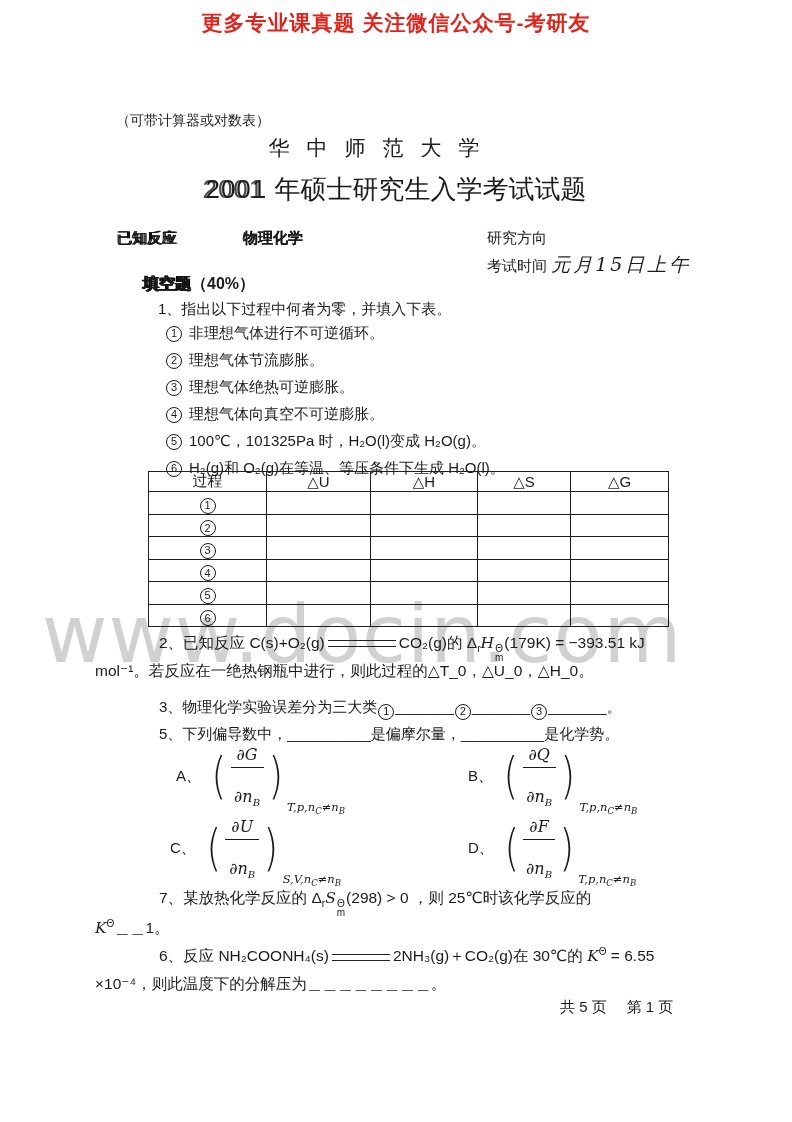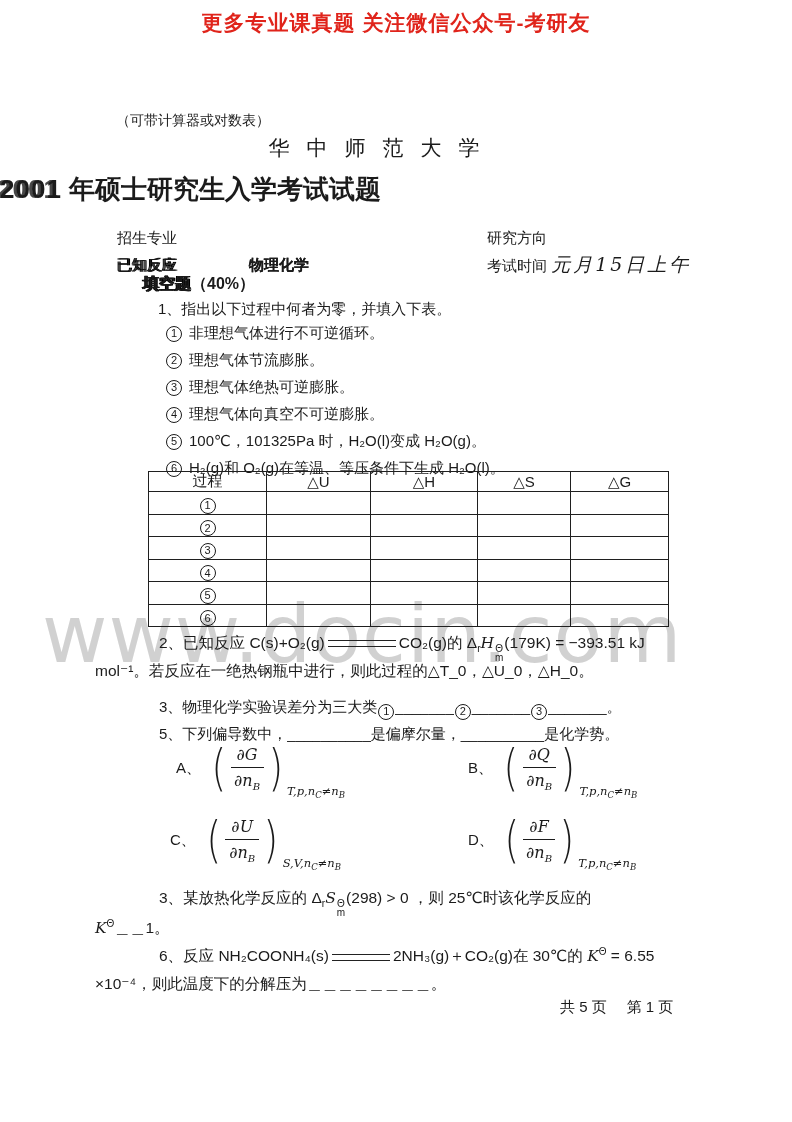--- a/index.html
+++ b/index.html
@@ -11,28 +11,28 @@
   .banner {
     position:absolute; top:9px; left:0; width:100%; text-align:center;
     font-size:21px; font-weight:bold; color:#e0241b; letter-spacing:1px;
   }
   .note { position:absolute; left:116px; top:96px; font-size:14px;margin-top:16px; }
   .university {
     position:absolute; left:0; top:134px; width:100%; text-align:center;
     font-size:21px; letter-spacing:17px; text-indent:17px; transform:translateX(-22px);
   }
   .title {
-    position:absolute; left:0; top:172px; width:100%; text-align:left;
-    font-size:26px; font-weight:bold;
+    position:absolute; left:0; top:172px; width:100%; text-align:center;
+    font-size:26px; font-weight:normal;
   }
   .year { text-shadow:-3px 0 0 rgba(25,25,25,0.8); letter-spacing:1px; }
   .meta-left  { position:absolute; left:117px; top:224px; font-size:15px; line-height:27px; }
   .meta-right { position:absolute; left:487px; top:224px; font-size:15px; line-height:27px; }
   .meta-row { white-space:nowrap; }
-  .subject { font-weight:bold; margin-left:24px; text-shadow:0 0 0.6px #000;padding-left:48px; }
+  .subject { font-weight:bold; margin-left:18px; text-shadow:0 0 0.6px #000;padding-left:48px; }
   .handwrite { font-style:italic; font-size:19px; letter-spacing:3px; font-family:"DejaVu Serif",serif; }
   .section-title { position:absolute; left:143px; top:274px; font-size:16px; font-weight:bold; }
   .smudge { text-shadow:-1px 0 0 #000, 1px 0 0 #000; }
   .q1stem { position:absolute; left:158px; top:300px; font-size:15px; }
   .items { position:absolute; left:166px; top:320px; font-size:15px; }
   .item { display:flex; align-items:center; height:27px; white-space:nowrap; }
   .circ {
     display:inline-flex; align-items:center; justify-content:center;
     width:16px; height:16px; border:1.3px solid #1b1b1b; border-radius:50%;
     font-size:11px; line-height:1; flex:none; margin-right:7px;
@@ -62,21 +62,21 @@
     border-top:1.6px solid #222; border-bottom:1.6px solid #222;
     vertical-align:middle; margin:0 3px;
   }
   .eqsign.short { width:58px; }
   .opt { position:absolute; display:flex; align-items:center; font-size:15px; }
   .opt .olabel { margin-right:8px; }
   .pderiv { display:flex; align-items:center; }
   .paren { font-size:50px; font-weight:100; line-height:0.9; transform:scaleX(0.75); font-family:"DejaVu Sans",sans-serif; }
   .frac { display:flex; flex-direction:column; align-items:center; font-family:"DejaVu Serif",serif; font-style:italic; font-size:16px; padding:0 2px; }
   .frac .num { border-bottom:1.4px solid #1b1b1b; padding:0 6px 3px; }
-  .frac .den { padding-top:3px; }
+  .frac .den { padding-top:3px;margin-top:16px; }
   .cond { align-self:flex-end; font-family:"DejaVu Serif",serif; font-style:italic; font-size:11.5px; margin-bottom:-8px; margin-left:2px; white-space:nowrap; }
   .cond sub { font-size:8.5px; }
   .footer { position:absolute; left:560px; top:998px; font-size:15px; white-space:nowrap; }
   .footer span { margin-right:20px; }
 </style>
 </head>
 <body>
 
 <div class="page">
 
@@ -84,21 +84,20 @@
 
   <div class="banner">更多专业课真题 关注微信公众号-考研友</div>
 
   <div class="note">（可带计算器或对数表）</div>
 
   <div class="university">华中师范大学</div>
 
   <div class="title"><span class="year">2001</span><span> 年硕士研究生入学考试试题</span></div>
 
   <div class="meta-left">
-    <div class="meta-row"><span>招生专业</span></div>
     <div class="meta-row"><span class="smudge">已知反应</span><span class="subject">物理化学</span></div>
   </div>
 
   <div class="meta-right">
     <div class="meta-row"><span>研究方向</span></div>
     <div class="meta-row"><span>考试时间</span> <span class="handwrite">元月15日上午</span></div>
   </div>
 
   <div class="section-title"><span class="smudge">填空题</span><span>（40%）</span></div>
 
@@ -247,21 +246,21 @@
       <span class="frac">
         <span class="num">∂F</span>
         <span class="den"><span>∂n</span><sub>B</sub></span>
       </span>
       <span class="paren">)</span>
       <span class="cond"><span>T,p,n</span><sub>C</sub><span>≠n</span><sub>B</sub></span>
     </span>
   </div>
 
   <div class="line" style="left:159px; top:888px;">
-    <span>3、某放热化学反应的 Δ</span><sub>r</sub><span class="mi">S</span><span class="supsub">
+    <span>7、某放热化学反应的 Δ</span><sub>r</sub><span class="mi">S</span><span class="supsub">
         <span>Θ</span>
         <span>m</span>
       </span><span>(298) &gt; 0 ，则 25℃时该化学反应的</span>
   </div>
   <div class="line" style="left:95px; top:918px;">
     <span class="mi">K</span><sup>Θ</sup><span>＿＿1。</span>
   </div>
 
   <div class="line" style="left:159px; top:946px;">
     <span>6、反应 NH₂COONH₄(s)</span><span class="eqsign short"></span><span>2NH₃(g)＋CO₂(g)在 30℃的 </span><span class="mi">K</span><sup>Θ</sup><span> = 6.55</span>

